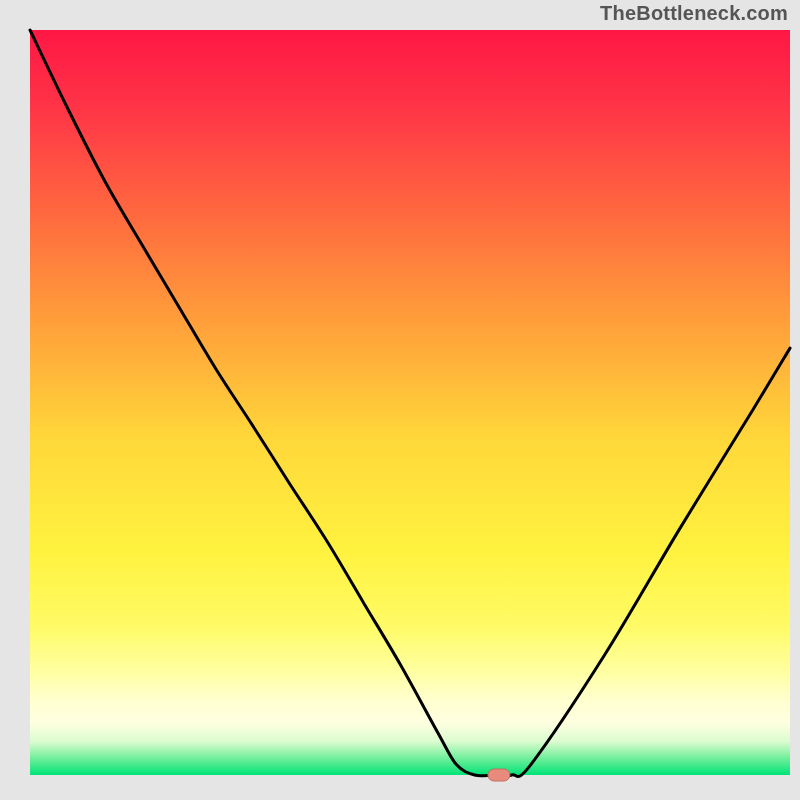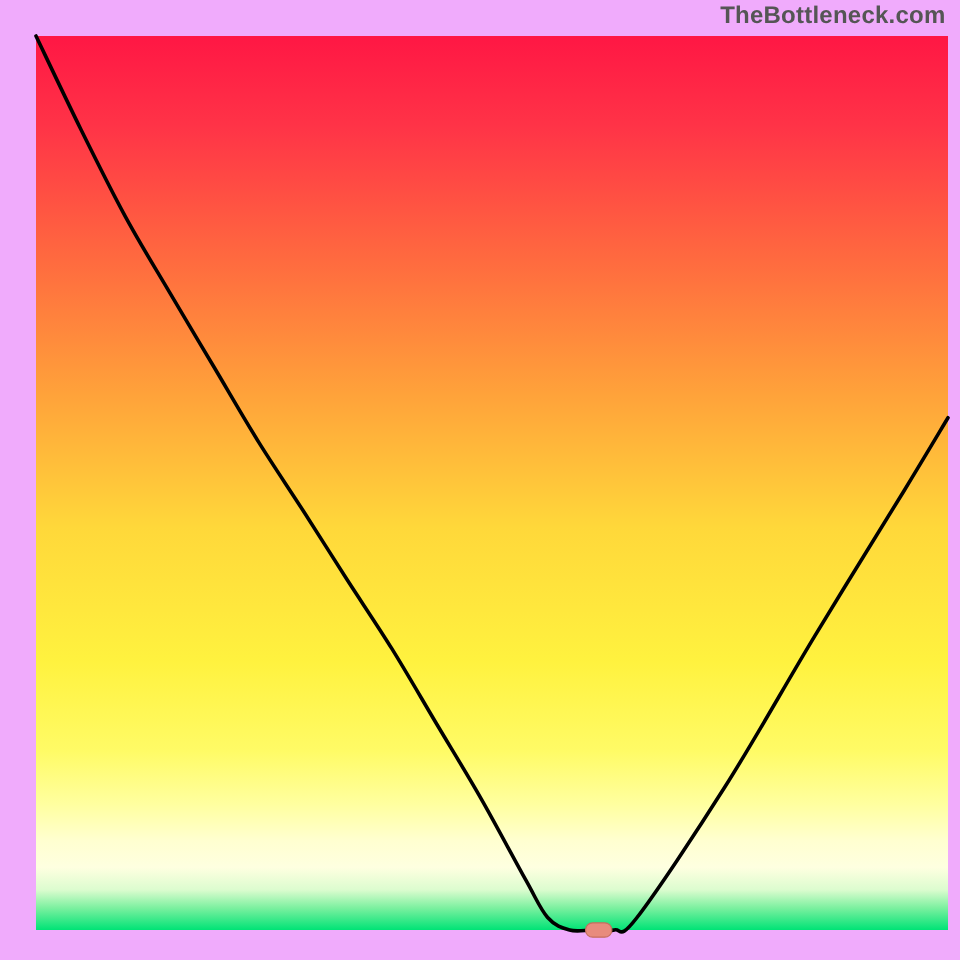--- a/index.html
+++ b/index.html
@@ -9,21 +9,21 @@
     height: 800px;
     background: #000;
     overflow: hidden;
   }
   .frame {
     position: absolute;
     left: 0;
     top: 0;
     width: 800px;
     height: 800px;
-    background: #f0abfc;
+    background: #e5e5e5;
   }
   .attribution {
     position: absolute;
     top: 2px;
     right: 12px;
     font-family: Arial, Helvetica, sans-serif;
     font-size: 20px;
     font-weight: bold;
     color: #555;
     letter-spacing: 0.2px;

